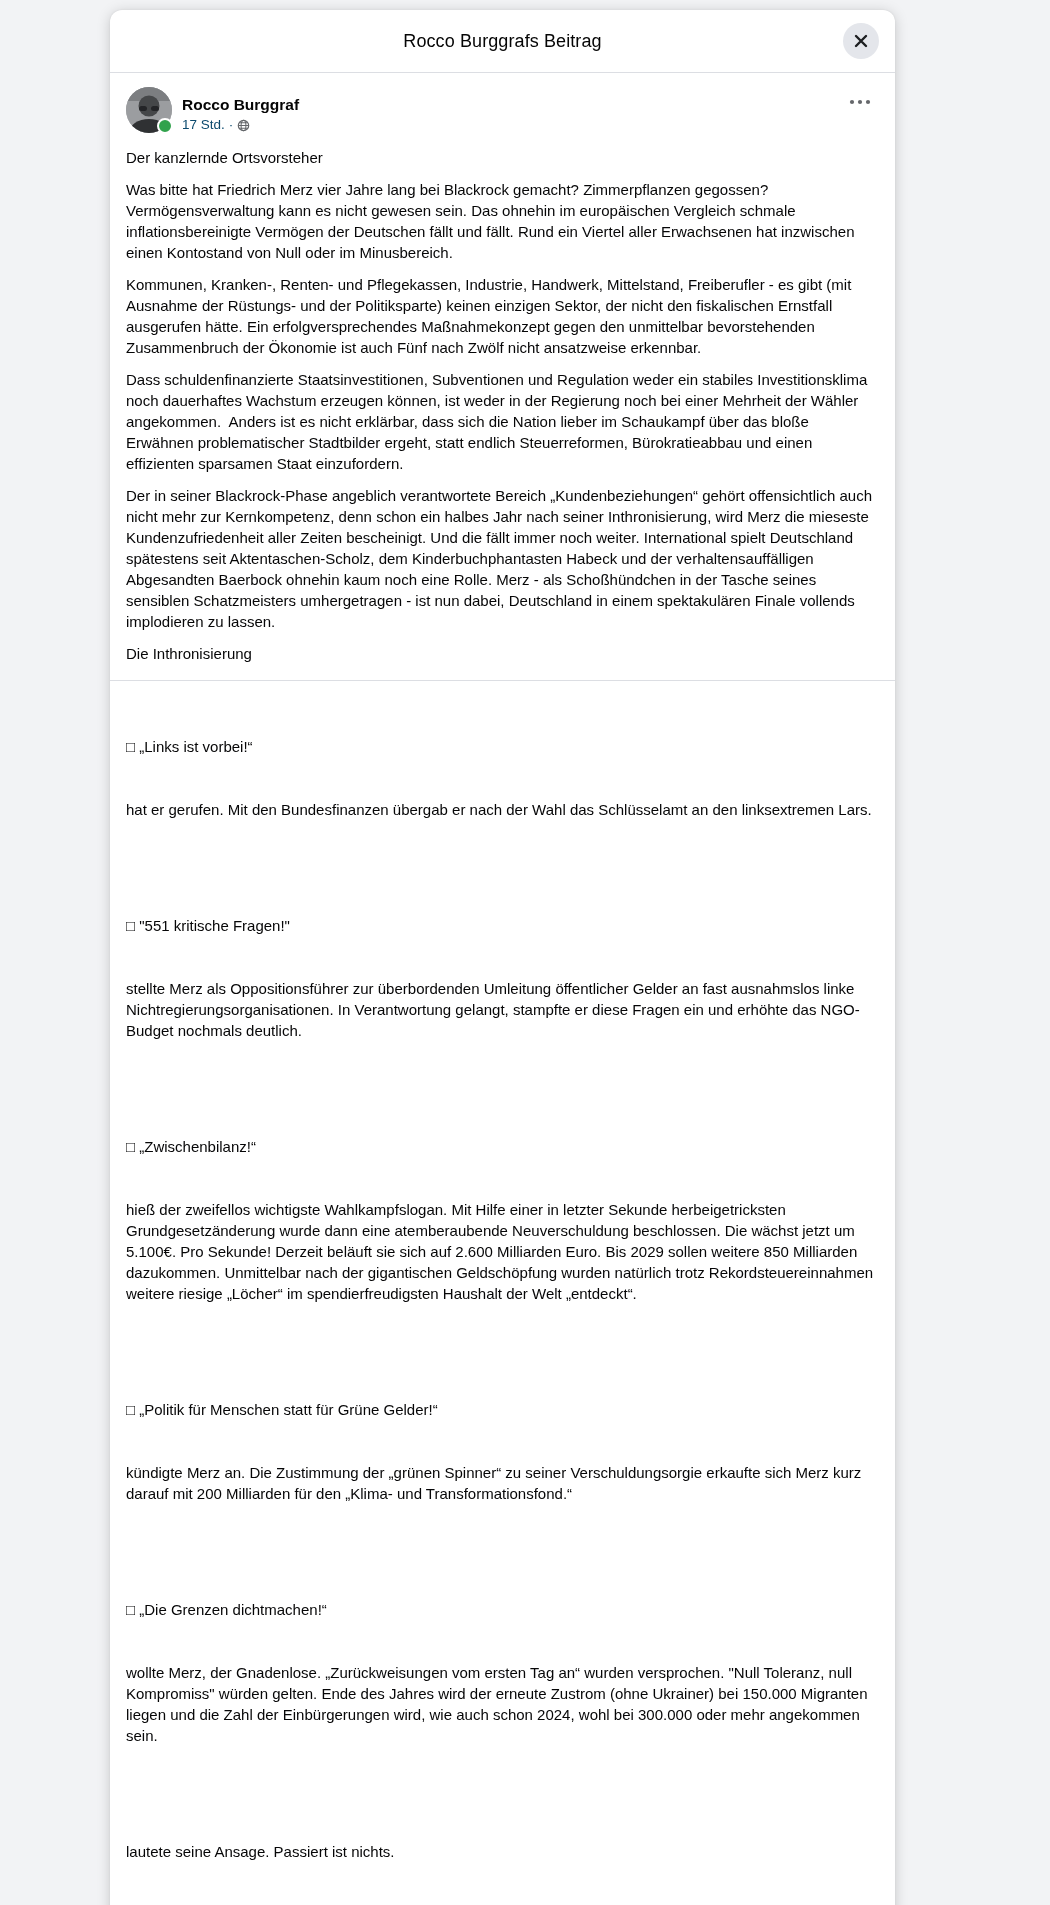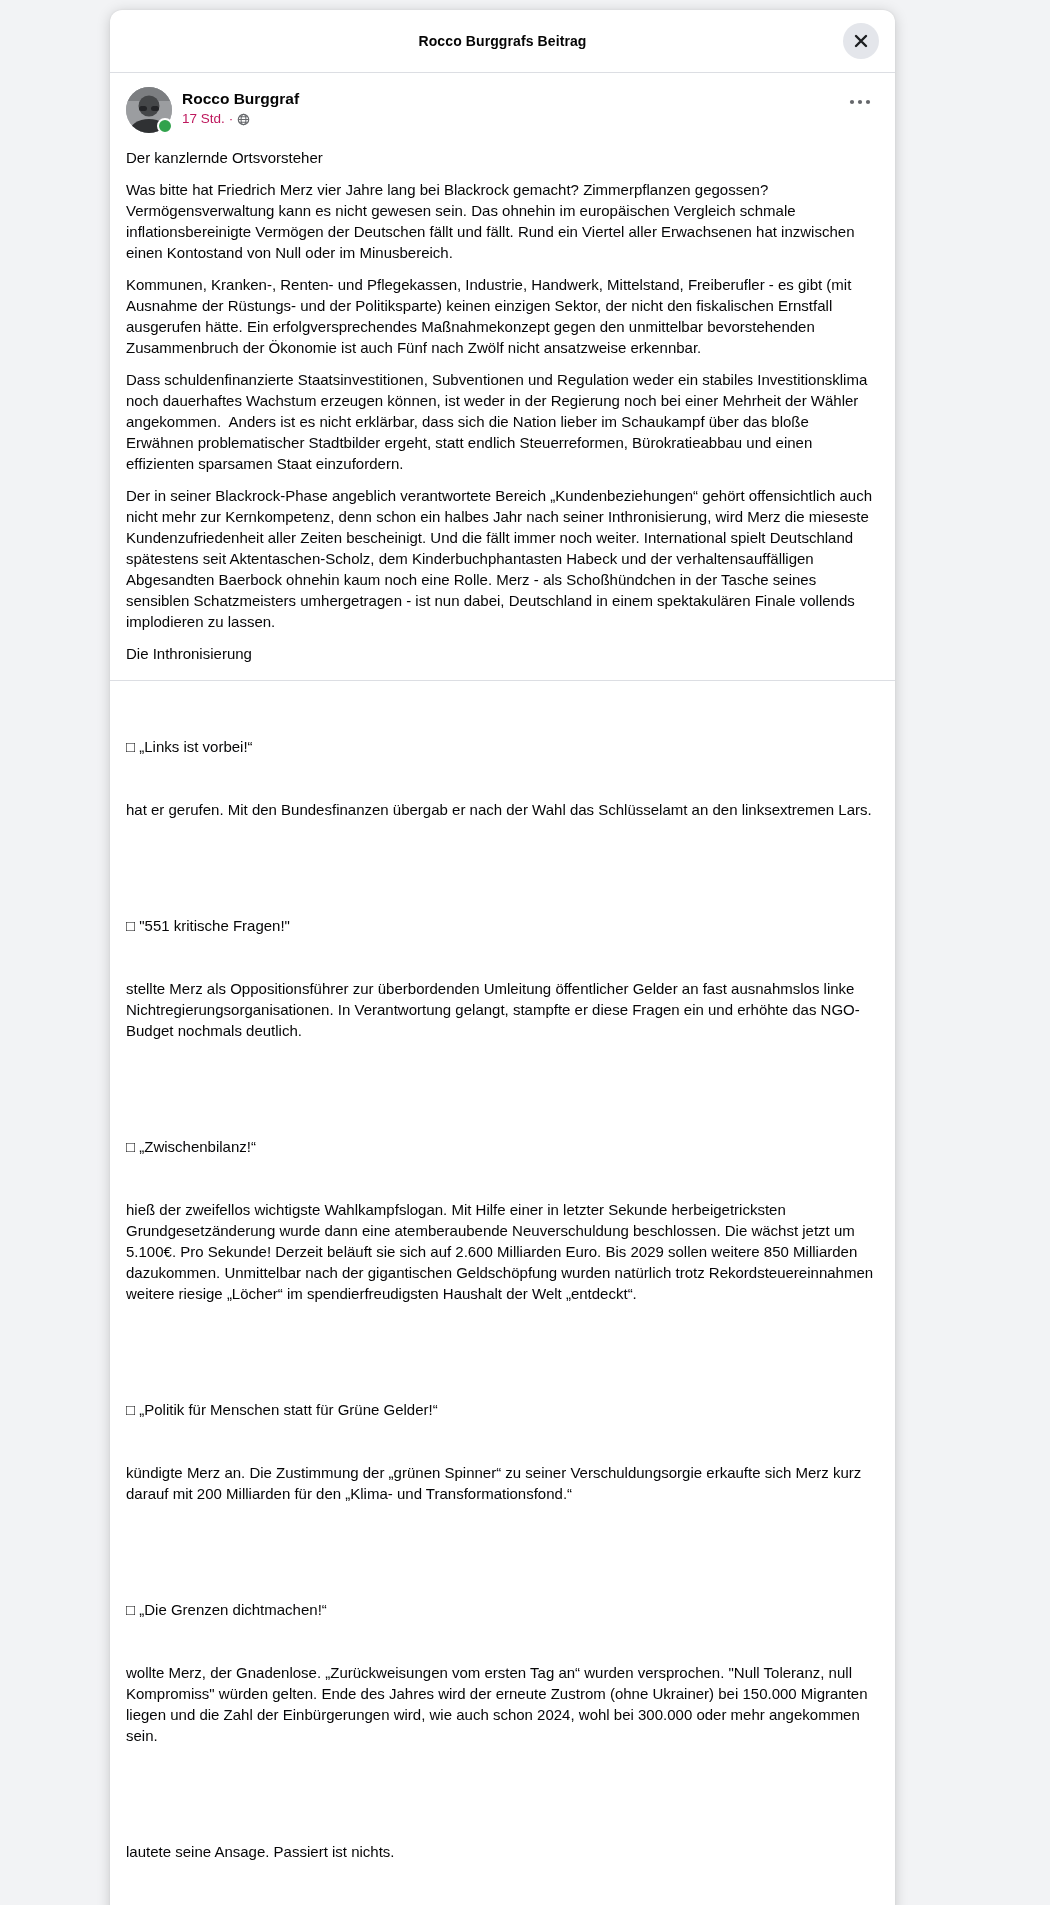--- a/index.html
+++ b/index.html
@@ -24,22 +24,22 @@
   
   .modal-header {
     position: relative;
     height: 62px;
     border-bottom: 1px solid #dcdee3;
     display: flex;
     align-items: center;
     justify-content: center;
   }
   .modal-title {
-    font-size: 14px;
-    font-weight: bold;
+    font-size: 18px;
+    font-weight: normal;
     color: #050505;
     letter-spacing: 0.1px;
   }
   .close-btn {
     position: absolute;
     right: 16px;
     top: 13px;
     width: 36px;
     height: 36px;
     border-radius: 50%;
@@ -48,21 +48,21 @@
     padding: 0;
     display: flex;
     align-items: center;
     justify-content: center;
     cursor: pointer;
   }
   
   .post-header {
     position: relative;
     display: flex;
-    align-items: flex-start;
+    align-items: flex-end;
     padding: 14px 24px 4px 16px;
   }
   .avatar-wrap {
     position: relative;
     width: 46px;
     height: 46px;
     flex: 0 0 46px;
     cursor: pointer;
   }
   .avatar {
@@ -89,21 +89,21 @@
     color: #050505;
     line-height: 19px;
     cursor: pointer;
   }
   .post-meta {
     display: flex;
     align-items: center;
     gap: 4px;
     margin-top: 3px;
     font-size: 13.5px;
-    color: #be185d;
+    color: #0c4a6e;
     line-height: 16px;
   }
   .more-btn {
     position: absolute;
     right: 20px;
     top: 22px;
     background: none;
     border: none;
     padding: 4px;
     cursor: pointer;

